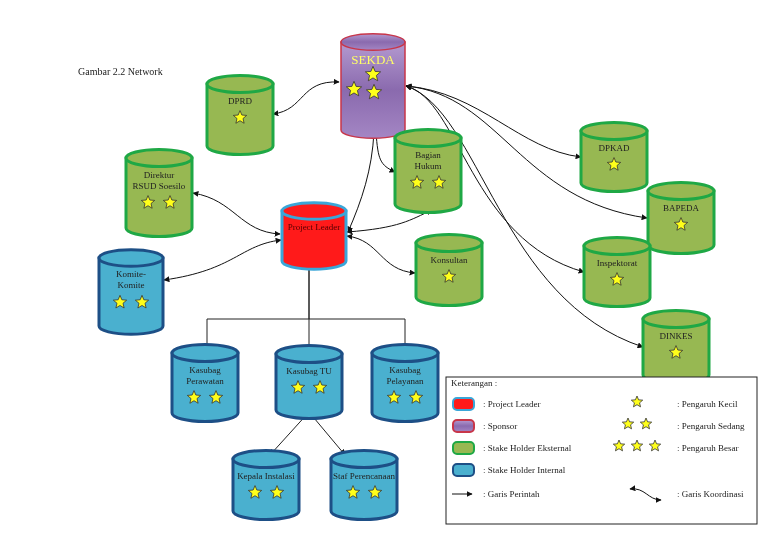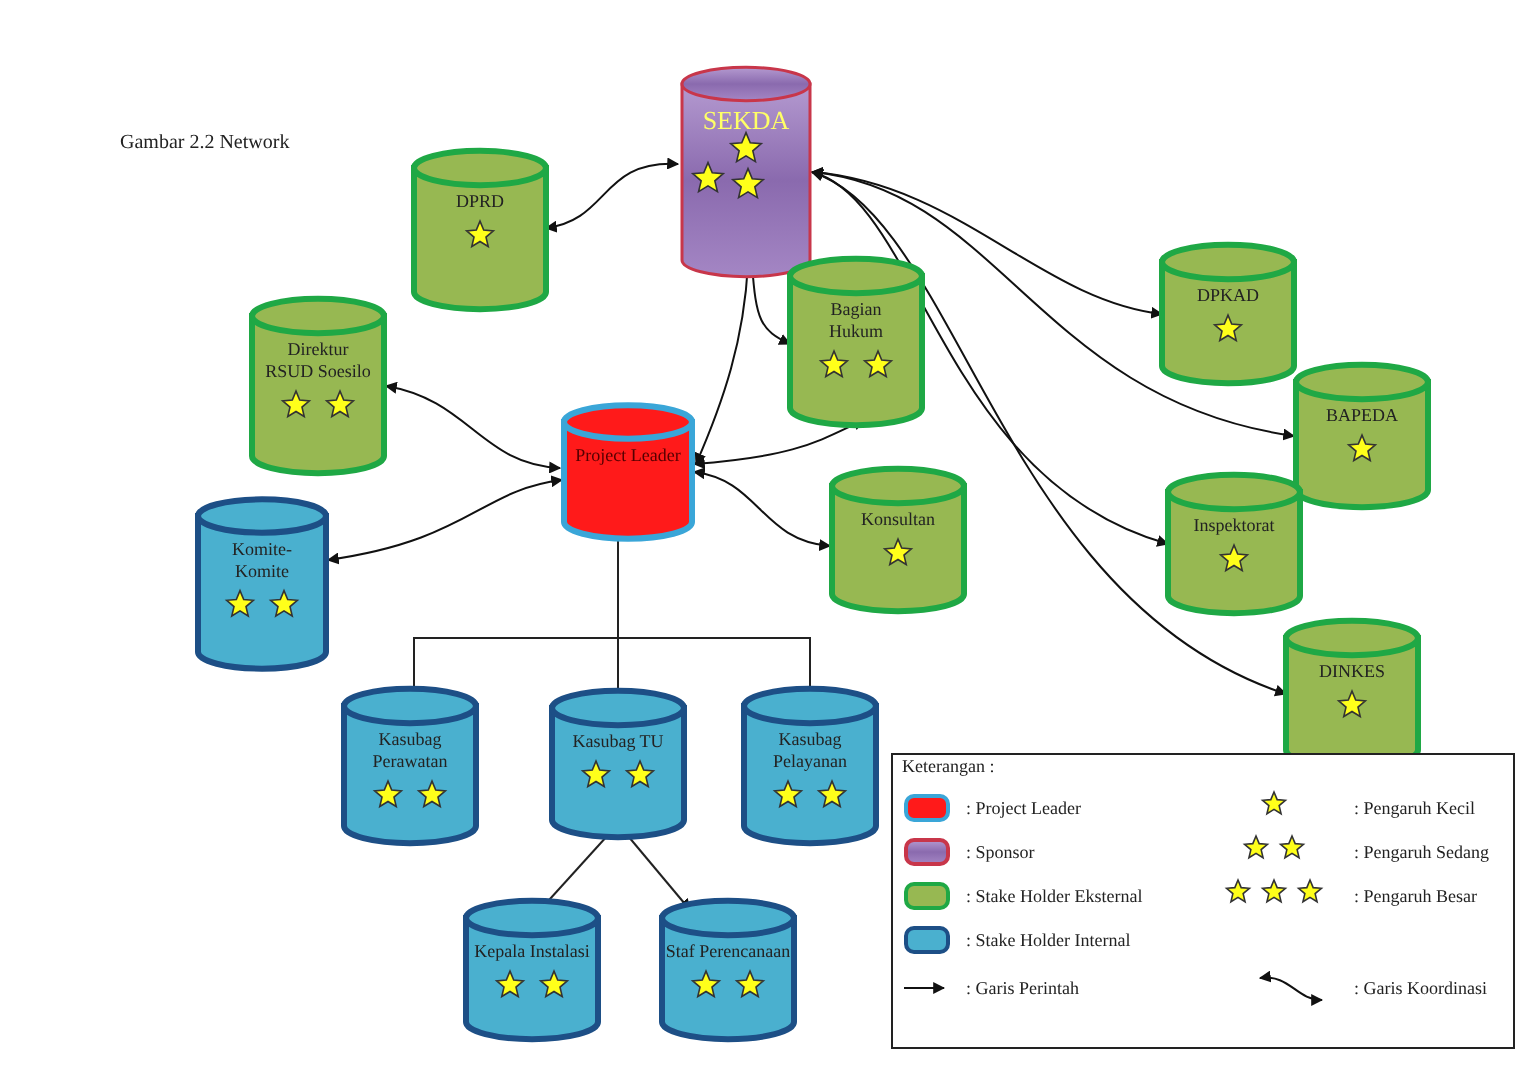--- a/index.html
+++ b/index.html
@@ -1,18 +1,18 @@
 <!DOCTYPE html>
 <html><head>
 <meta charset="utf-8">
 <style>
   html, body { margin: 0; padding: 0; background: #ffffff; }
   body { width: 768px; height: 543px; position: relative; overflow: hidden; font-family: "Liberation Serif", serif; }
   #diagram { position: absolute; left: 0; top: 0; }
-  .caption { position: absolute; left: 60px; top: 66px; font-size: 10px; color: #222; }
+  .caption { position: absolute; left: 78px; top: 66px; font-size: 10px; color: #222; }
   .node-label { font-family: "Liberation Serif", serif; text-anchor: middle; }
   .legend-text { font-family: "Liberation Serif", serif; font-size: 9px; fill: #222; }
 </style>
 </head>
 <body>
 
 <div class="caption">Gambar 2.2 Network</div>
 
 <svg id="diagram" width="768" height="543" viewBox="0 0 768 543" xmlns="http://www.w3.org/2000/svg">
   <defs>

